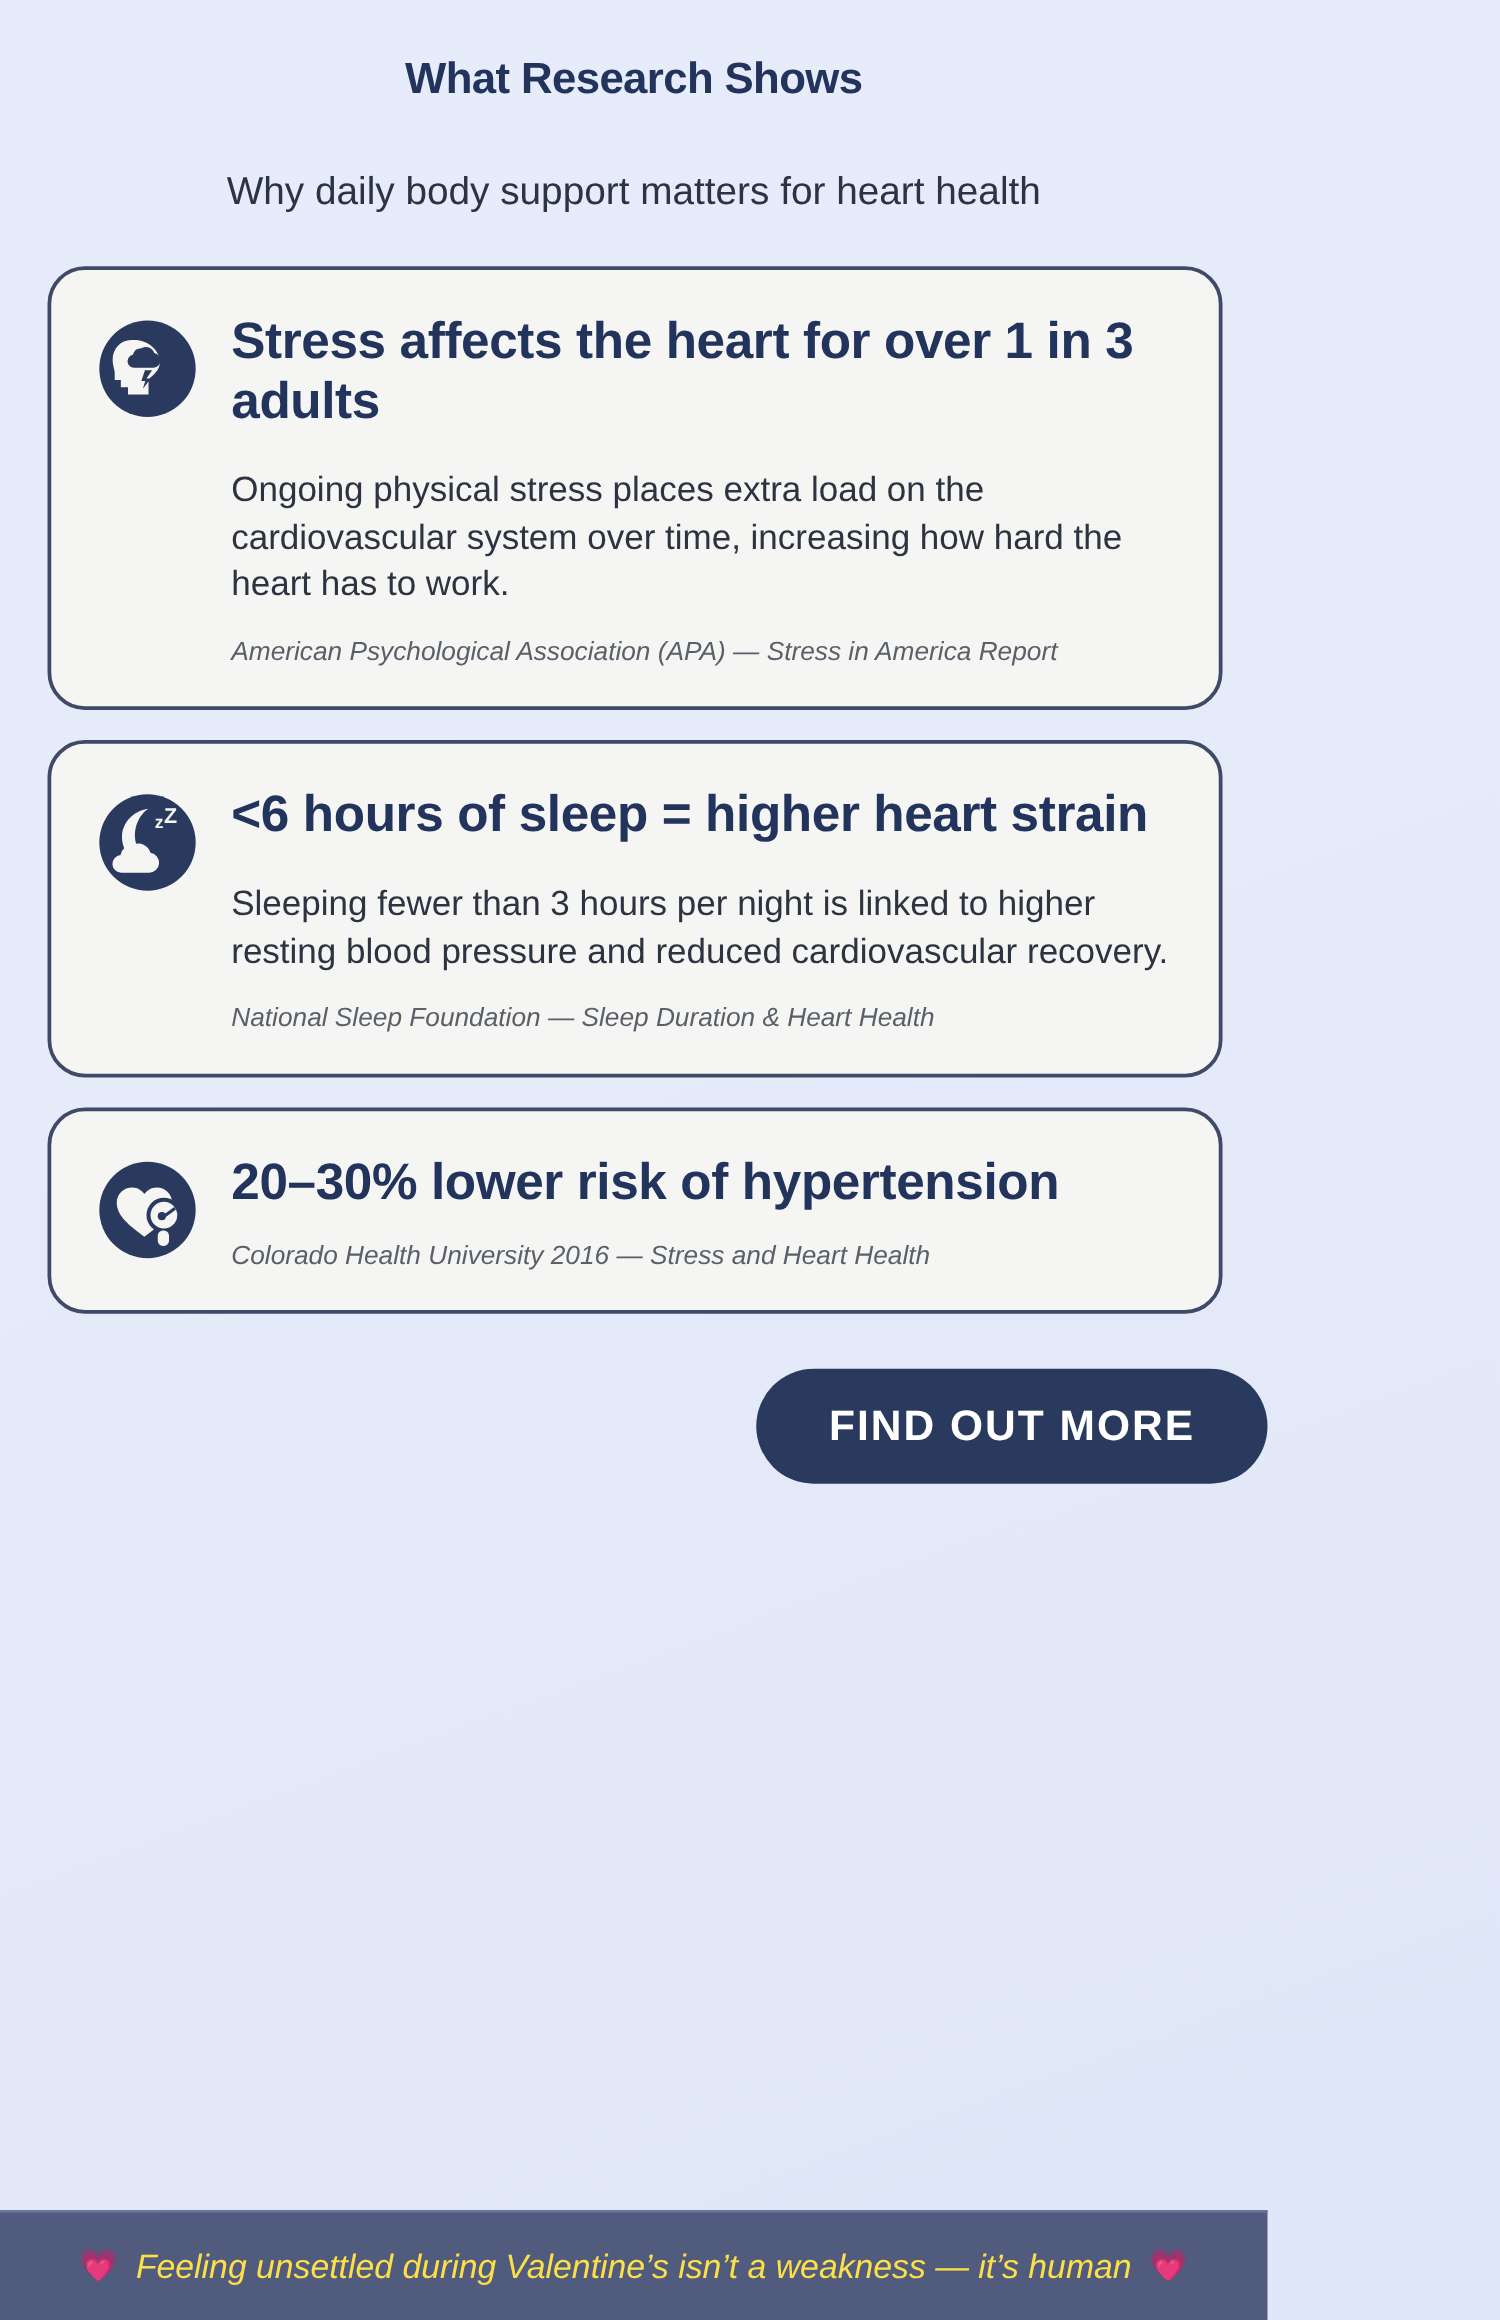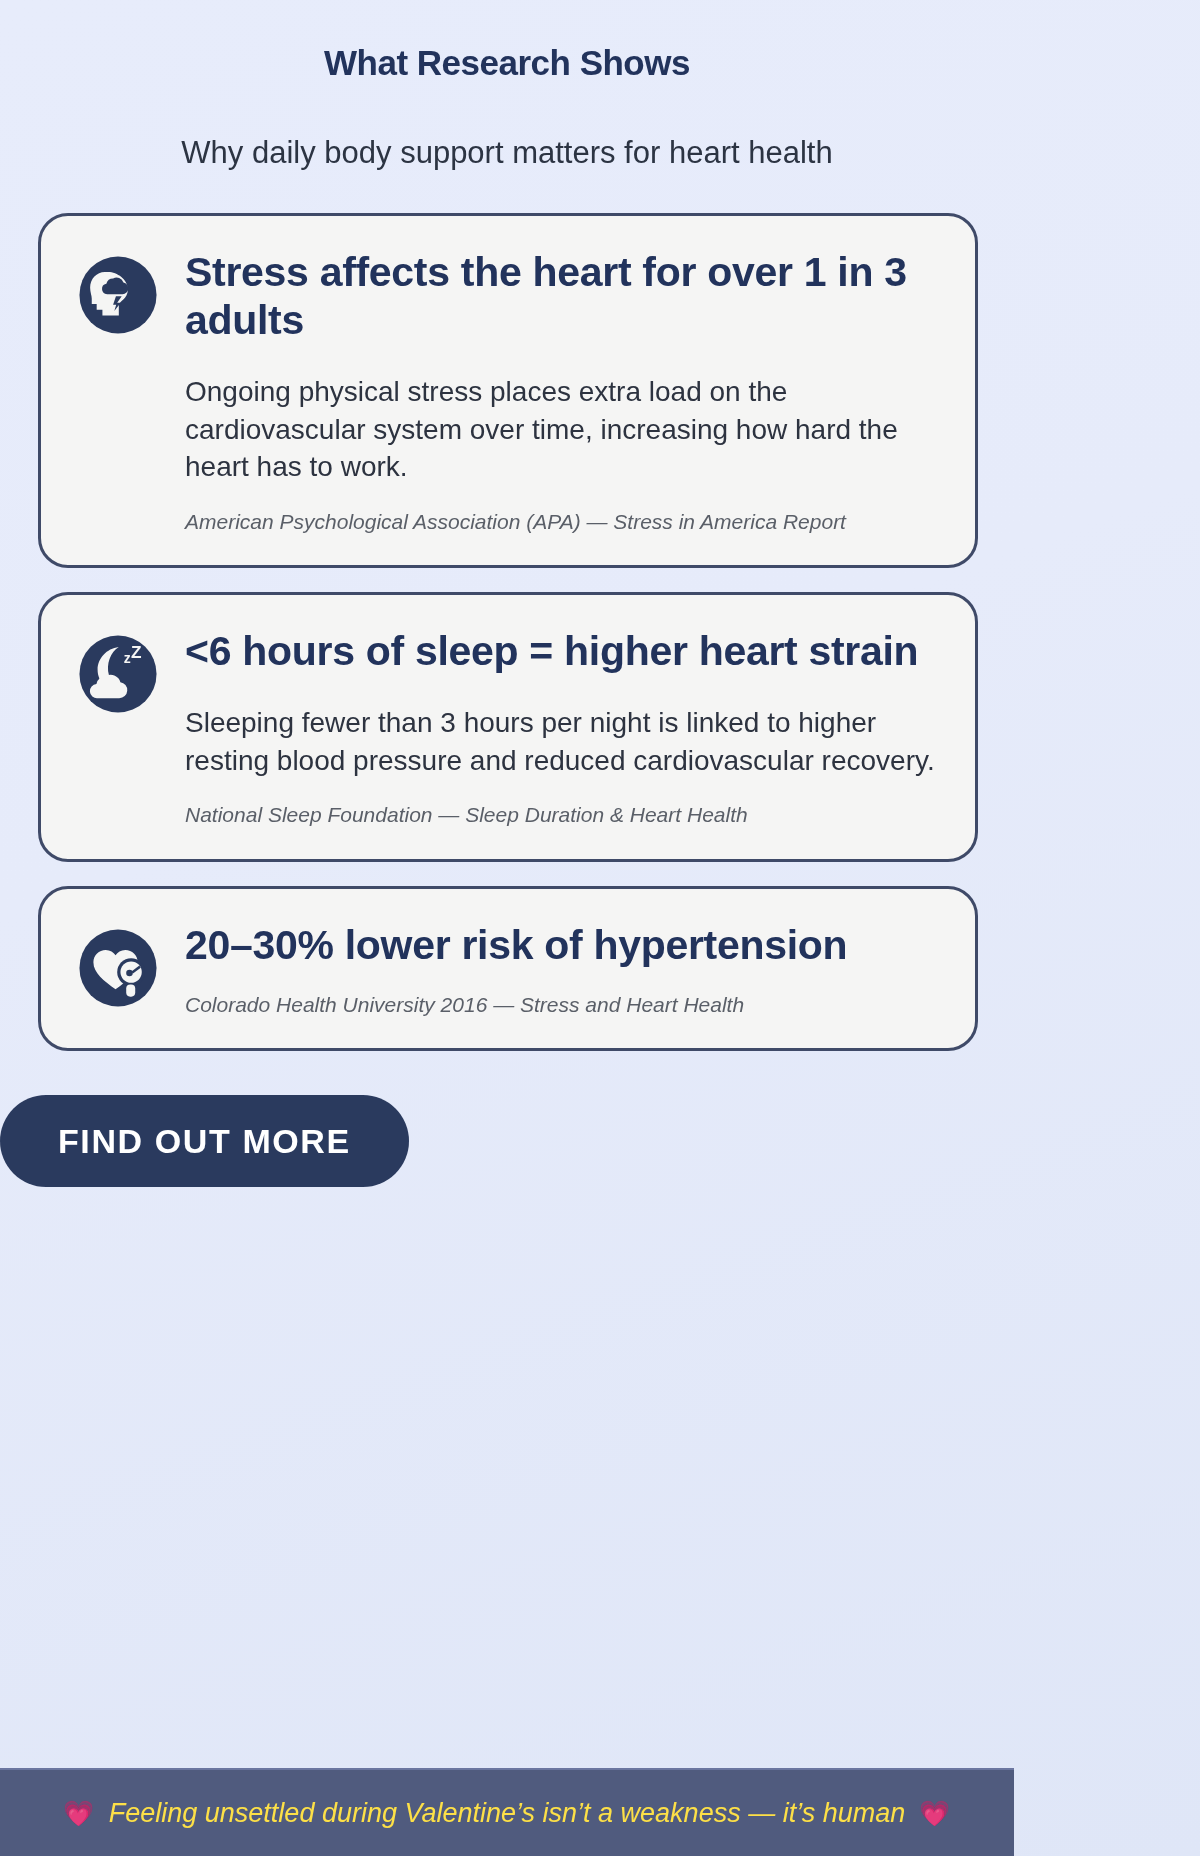--- a/index.html
+++ b/index.html
@@ -99,21 +99,21 @@
     font-size: 21px;
     line-height: 1.3;
     font-style: italic;
     color: #5a5f68;
   }
 
   
   .cta-wrap {
     margin-top: 44px;
     display: flex;
-    justify-content: flex-start;
+    justify-content: flex-end;
   }
   .cta-button {
     display: inline-flex;
     align-items: center;
     justify-content: center;
     background: #2a3a5e;
     color: #ffffff;
     border: none;
     border-radius: 999px;
     padding: 0 58px;

